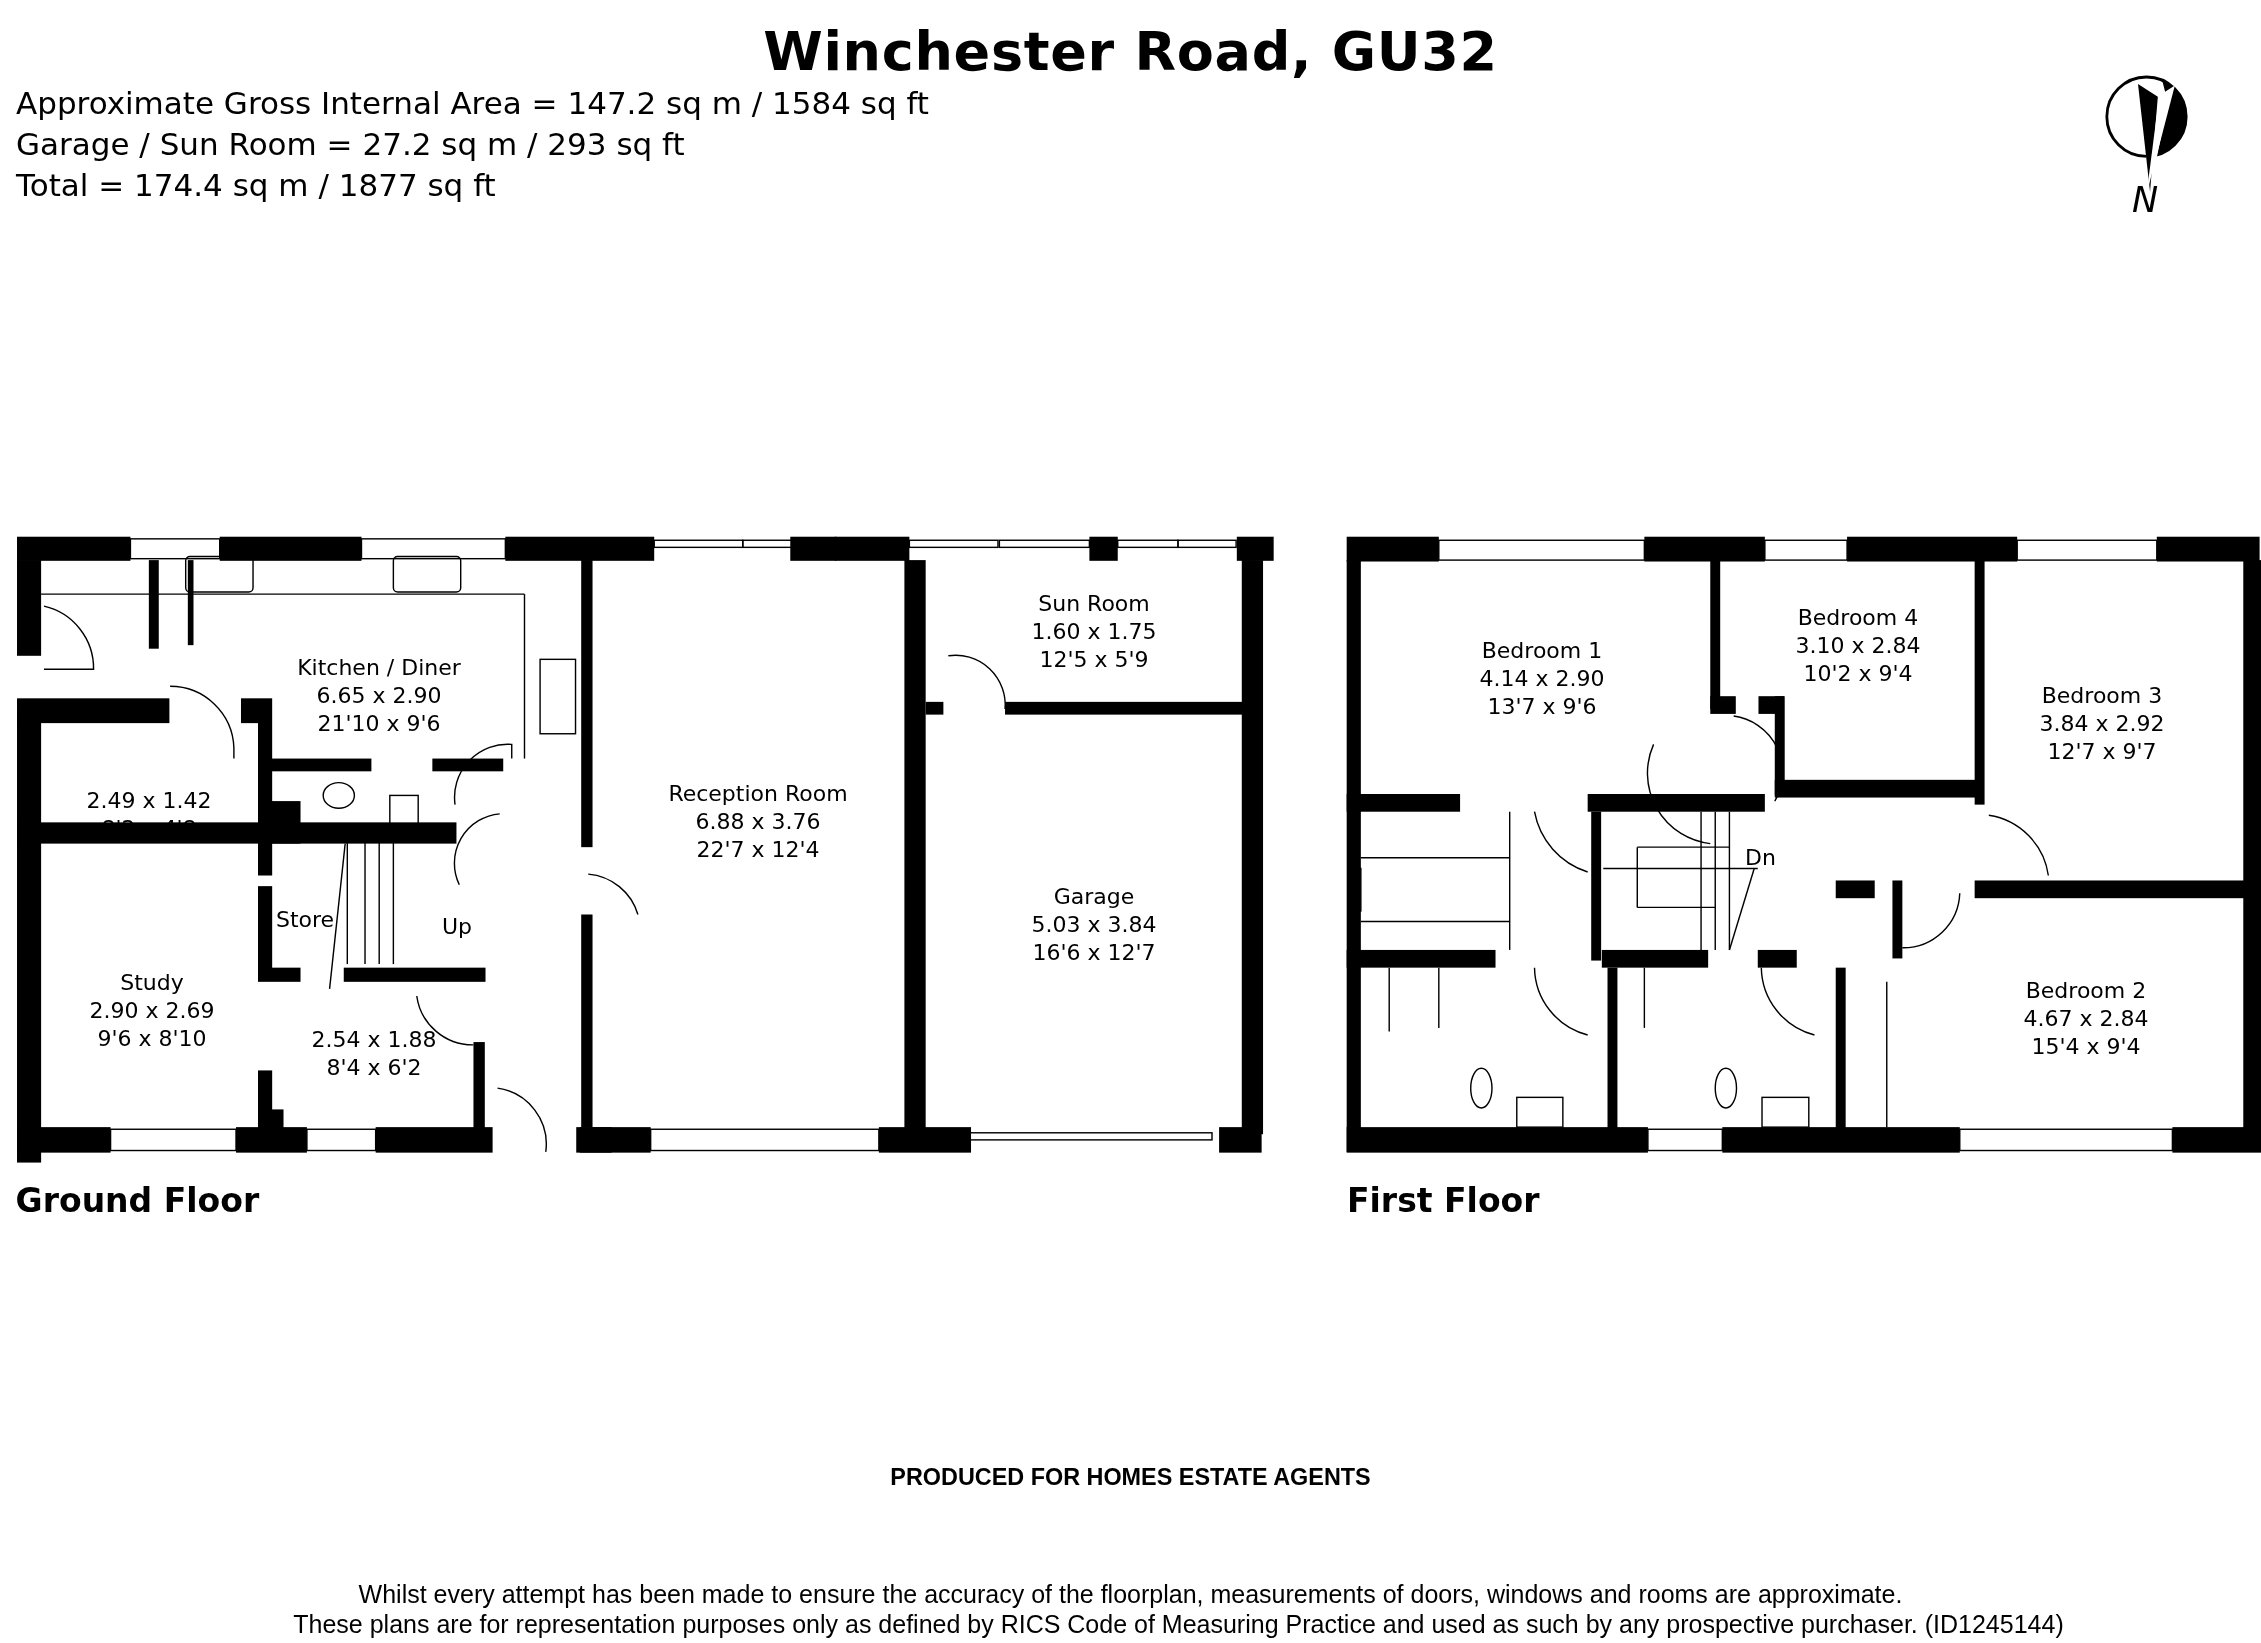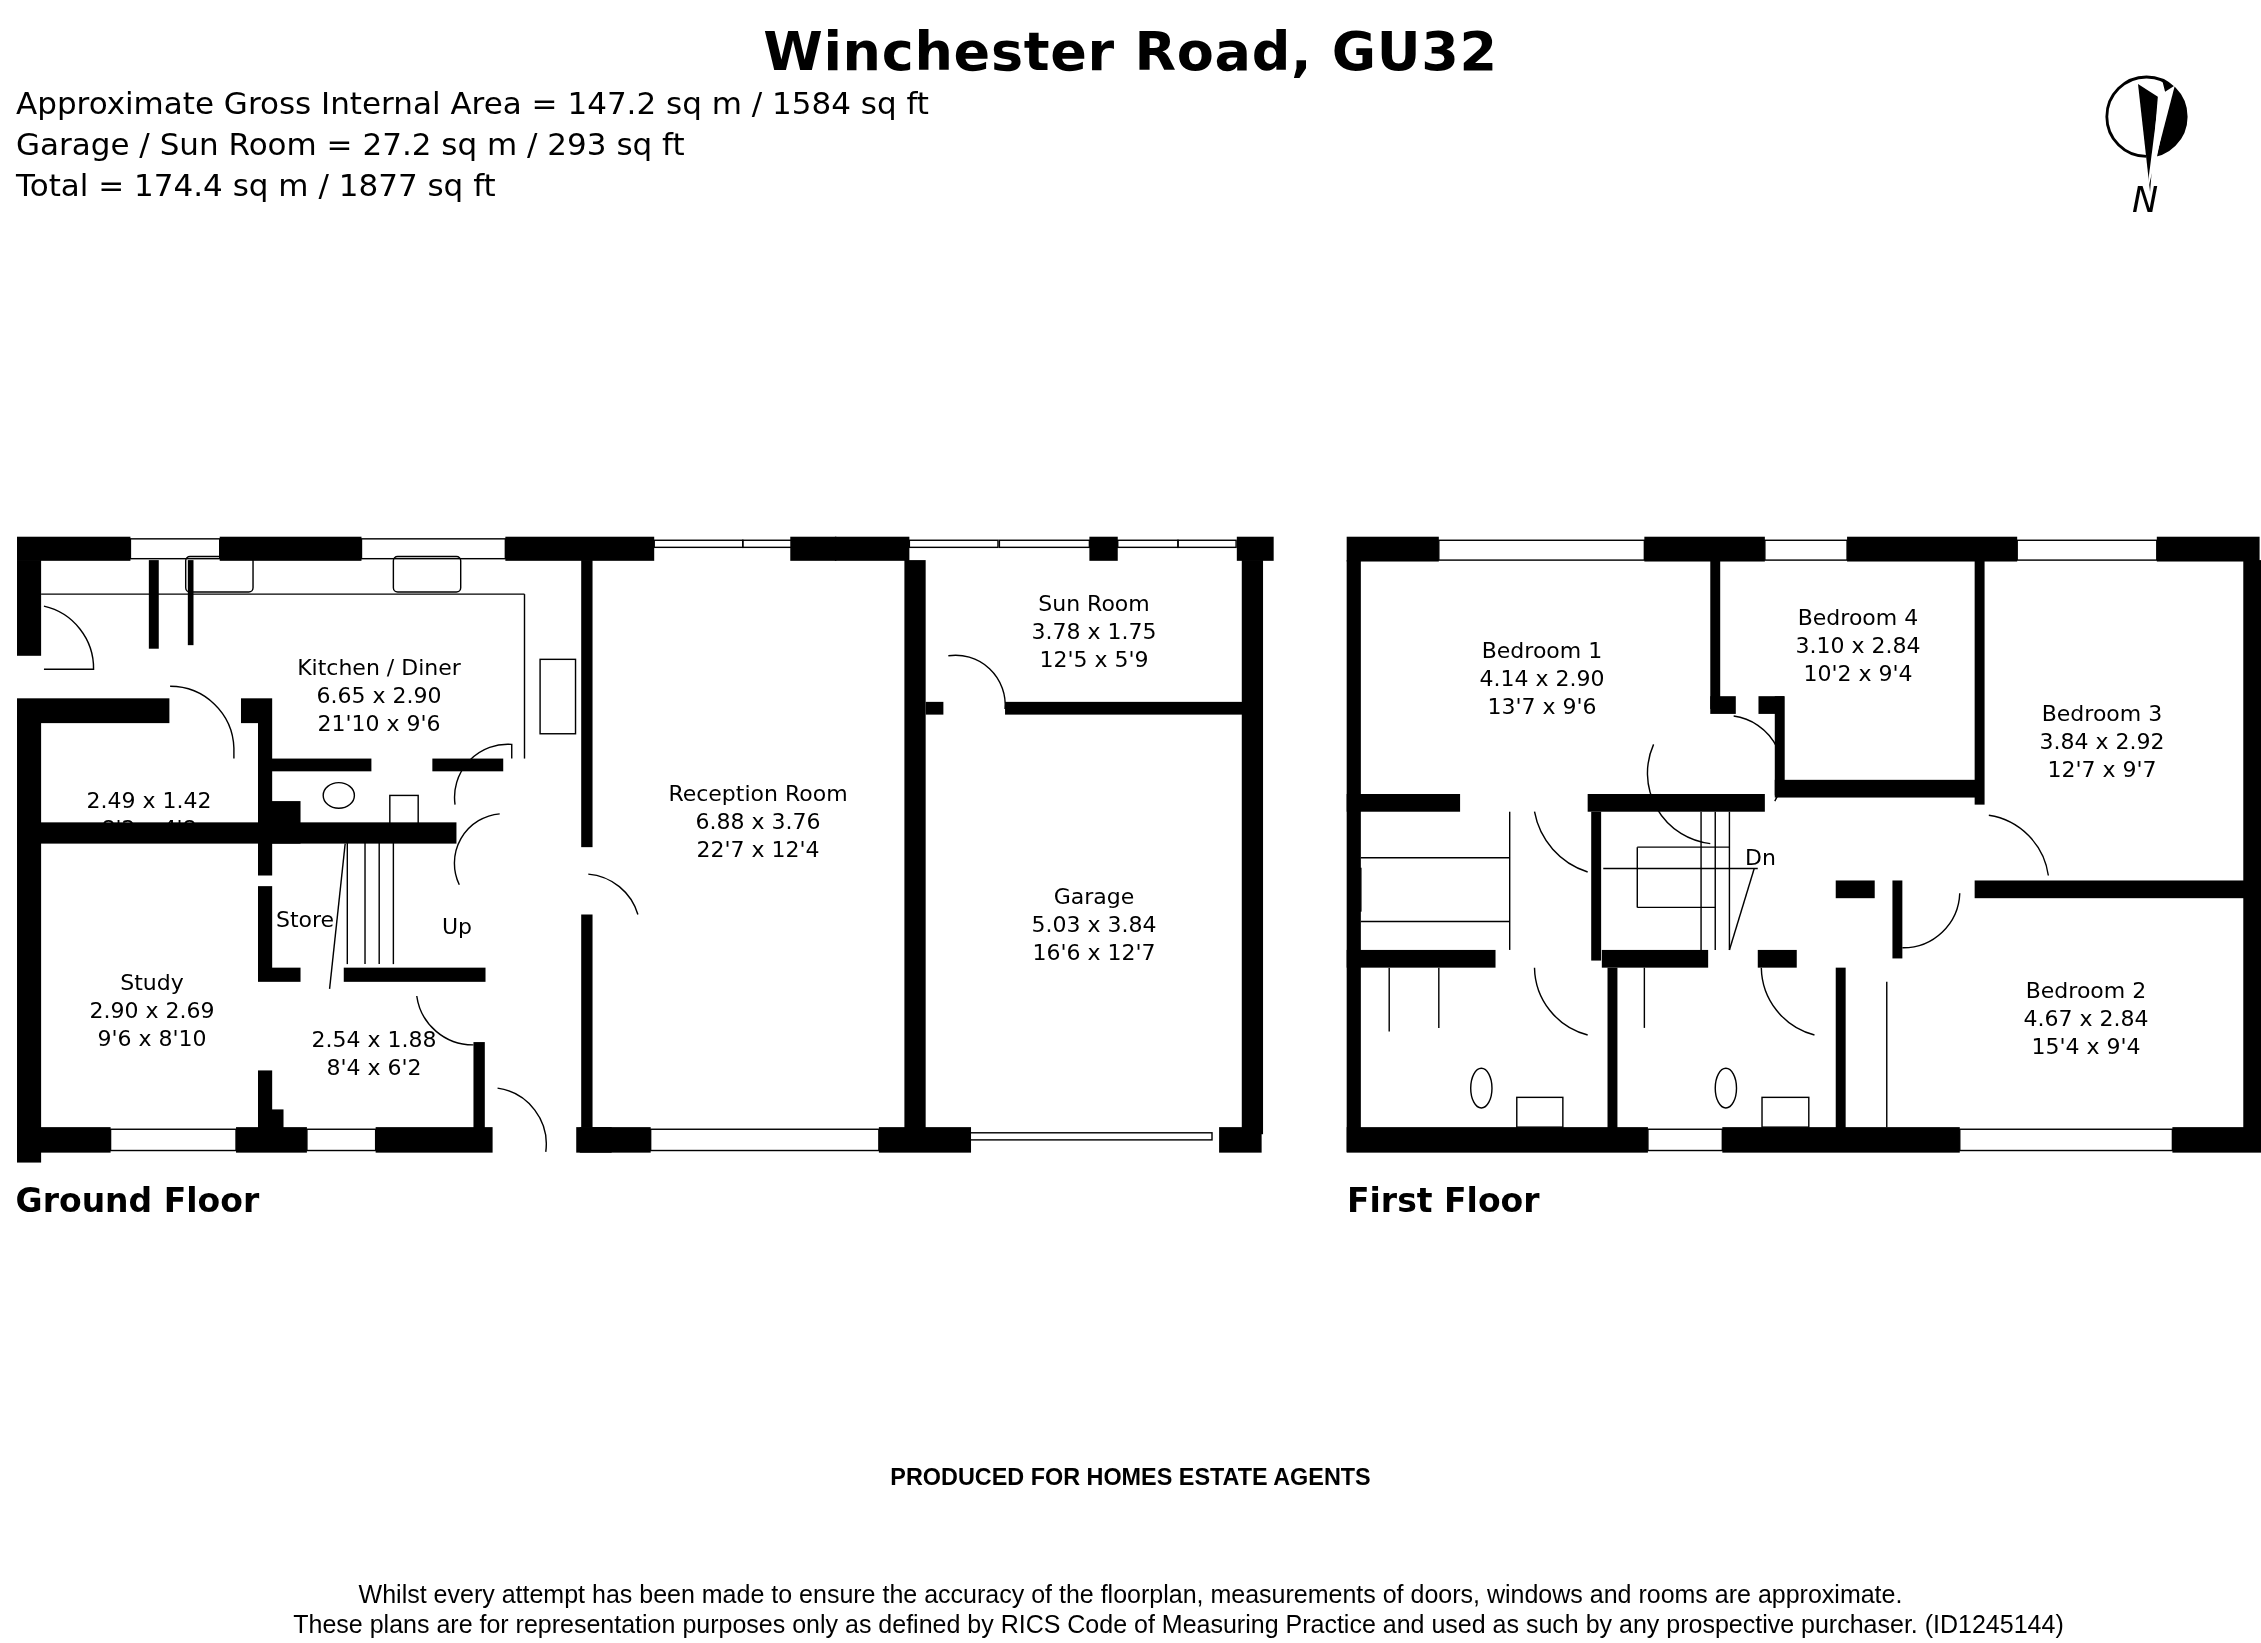--- a/index.html
+++ b/index.html
@@ -210,21 +210,21 @@
   <div>2.49 x 1.42</div>
   <div>8'2 x 4'8</div>
 </div>
 <div class="room" style="left:758px;top:780px;">
   <div>Reception Room</div>
   <div>6.88 x 3.76</div>
   <div>22'7 x 12'4</div>
 </div>
 <div class="room" style="left:1094px;top:590px;">
   <div>Sun Room</div>
-  <div>3.78 x 1.75</div>
+  <div>1.60 x 1.75</div>
   <div>12'5 x 5'9</div>
 </div>
 <div class="room" style="left:1094px;top:883px;">
   <div>Garage</div>
   <div>5.03 x 3.84</div>
   <div>16'6 x 12'7</div>
 </div>
 <div class="room" style="left:152px;top:969px;">
   <div>Study</div>
   <div>2.90 x 2.69</div>
@@ -241,21 +241,21 @@
 <div class="room" style="left:1542px;top:637px;">
   <div>Bedroom 1</div>
   <div>4.14 x 2.90</div>
   <div>13'7 x 9'6</div>
 </div>
 <div class="room" style="left:1858px;top:604px;">
   <div>Bedroom 4</div>
   <div>3.10 x 2.84</div>
   <div>10'2 x 9'4</div>
 </div>
-<div class="room" style="left:2102px;top:682px;margin-top:18px;">
+<div class="room" style="left:2102px;top:682px;">
   <div>Bedroom 3</div>
   <div>3.84 x 2.92</div>
   <div>12'7 x 9'7</div>
 </div>
 <div class="room" style="left:2086px;top:977px;">
   <div>Bedroom 2</div>
   <div>4.67 x 2.84</div>
   <div>15'4 x 9'4</div>
 </div>
 <div class="note" style="left:1745px;top:833px;margin-top:12px;">Dn</div>

